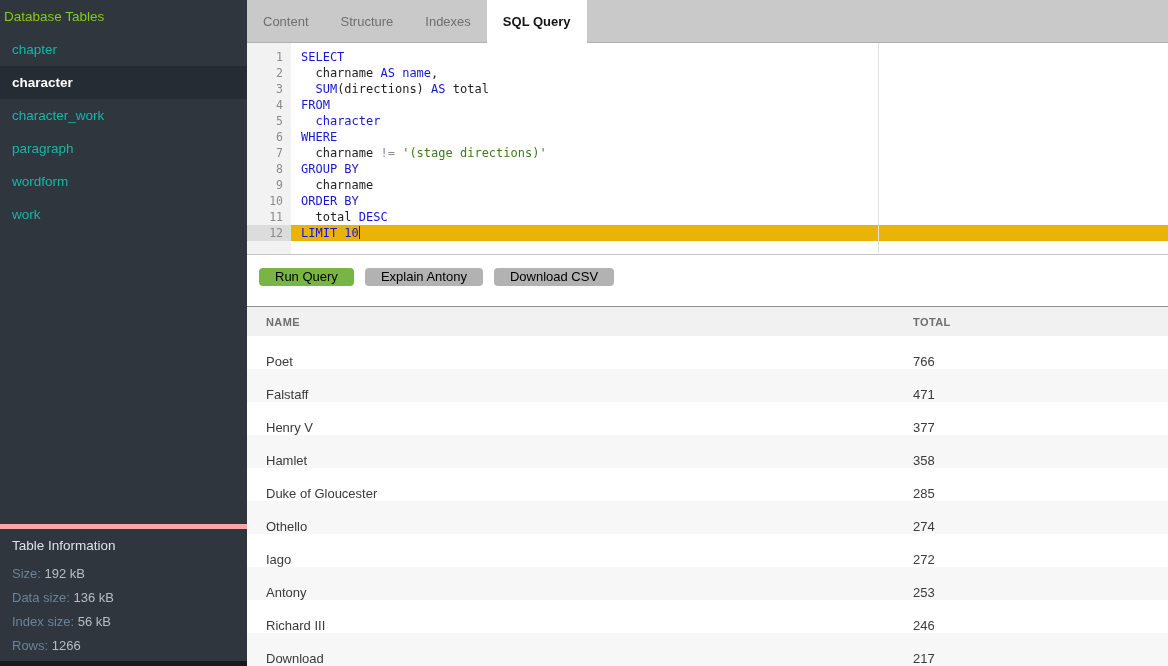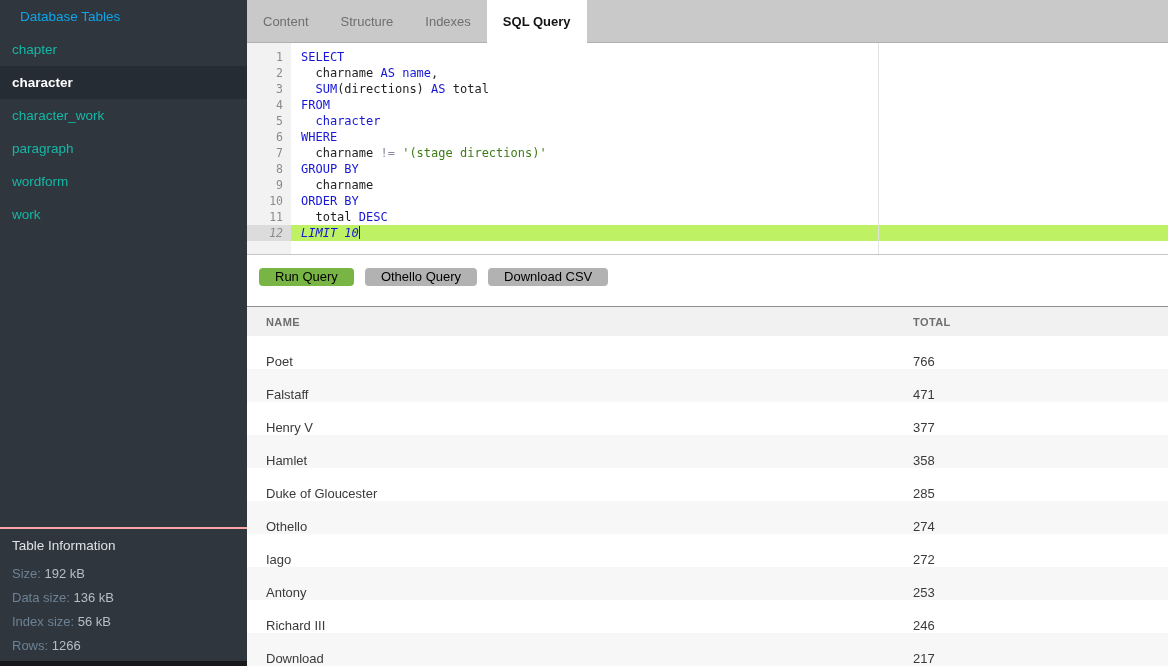--- a/index.html
+++ b/index.html
@@ -2,45 +2,45 @@
 <html><head>
 <meta charset="utf-8">
 <style>
   * { margin:0; padding:0; box-sizing:border-box; }
   html,body { width:1168px; height:666px; overflow:hidden; }
   body { font-family:"Liberation Sans","DejaVu Sans",sans-serif; background:#fff; }
   .app { display:flex; width:1168px; height:666px; }
 
   
   .sidebar { position:relative; width:247px; flex:none; background:#2f363e; overflow:hidden; }
-  .sb-header { height:33px; line-height:33px; padding-left:20px; color:#0ea5e9; font-size:13.5px; }
+  .sb-header { height:33px; line-height:33px; padding-left:4px; color:#84cc16; font-size:13.5px; }
   .sb-list { list-style:none; }
   .sb-item { height:33px; line-height:33px; padding-left:12px; color:#14b8a6; font-size:13.5px; cursor:pointer; }
   .sb-item.selected { background:#262c33; color:#ffffff; font-weight:bold; }
-  .sb-info { position:absolute; left:0; right:0; bottom:5px; padding:9px 12px 3px 12px; border-top:2px solid #fca5a5; }
+  .sb-info { position:absolute; left:0; right:0; bottom:5px; padding:9px 12px 3px 12px; border-top:5px solid #fca5a5; }
   .sb-info-title { color:#dce2e7; font-size:13.5px; margin-bottom:9px; }
   .sb-info-list { list-style:none; }
   .sb-info-row { line-height:24px; font-size:13px; }
   .sb-info-row .lbl { color:#6d8294; }
   .sb-info-row .val { color:#b6bec6; }
   .sb-strip { position:absolute; left:0; right:0; bottom:0; height:5px; background:#17191d; }
 
   
   .main { flex:1; display:flex; flex-direction:column; background:#fff; min-width:0;border-radius:21px; }
 
   .tabbar { display:flex; height:43px; flex:none; background:#c9c9c9; box-shadow:inset 0 -1px 0 #b0b0b0; }
   .tab { line-height:43px; padding:0 16px; font-size:13px; color:#6f6f6f; cursor:pointer; white-space:nowrap; }
   .tab.active { background:#ffffff; color:#141414; font-weight:bold; }
 
   .editor { position:relative; height:212px; flex:none; border-bottom:1px solid #c6c6c6;
             font-family:"DejaVu Sans Mono","Liberation Mono",monospace; font-size:12px; overflow:hidden; background:#fff; }
   .gutter-bg { position:absolute; left:0; top:0; bottom:0; width:44px; background:#f2f2f2; }
   .code-lines { position:relative; padding-top:6px; }
   .line { display:flex; height:16px; line-height:16px; }
-  .line.active { background:#bef264;font-style:italic; }
+  .line.active { background:#eab308; }
   .gutter { flex:none; width:44px; padding-right:8px; text-align:right; color:#8b8b8b; font-size:11.5px; }
   .line.active .gutter { background:#dcdcdc; }
   .code { white-space:pre; padding-left:10px; color:#1f1f1f; }
   .tk-kw  { color:#1616d6; }
   .tk-pl  { color:#1f1f1f; }
   .tk-op  { color:#8a8aa0; }
   .tk-str { color:#3e7c16; }
   .tk-num { color:#1616d6; }
   .caret { display:inline-block; width:1.5px; height:13px; background:#222; vertical-align:-2px; }
   .ruler { position:absolute; left:631px; top:0; bottom:0; width:1px; background:#e2e2e2; }
@@ -142,21 +142,21 @@
             <span class="code"><span class="tk-pl">  total </span><span class="tk-kw">DESC</span></span>
           </div>
           <div class="line active">
             <span class="gutter">12</span>
             <span class="code"><span class="tk-kw">LIMIT</span><span class="tk-pl"> </span><span class="tk-num">10</span><span class="caret"></span></span>
           </div>
         </div>
       <div class="ruler"></div>
     </div>
 
-    <div class="btnrow"><button class="btn primary">Run Query</button><button class="btn secondary">Othello Query</button><button class="btn secondary">Download CSV</button></div>
+    <div class="btnrow"><button class="btn primary">Run Query</button><button class="btn secondary">Explain Antony</button><button class="btn secondary">Download CSV</button></div>
 
     <div class="results">
       <div class="thead">
         <div class="th name">NAME</div>
         <div class="th total">TOTAL</div>
       </div>
       <div class="tbody">
           <div class="trow">
             <div class="td name">Poet</div>
             <div class="td total">766</div>

